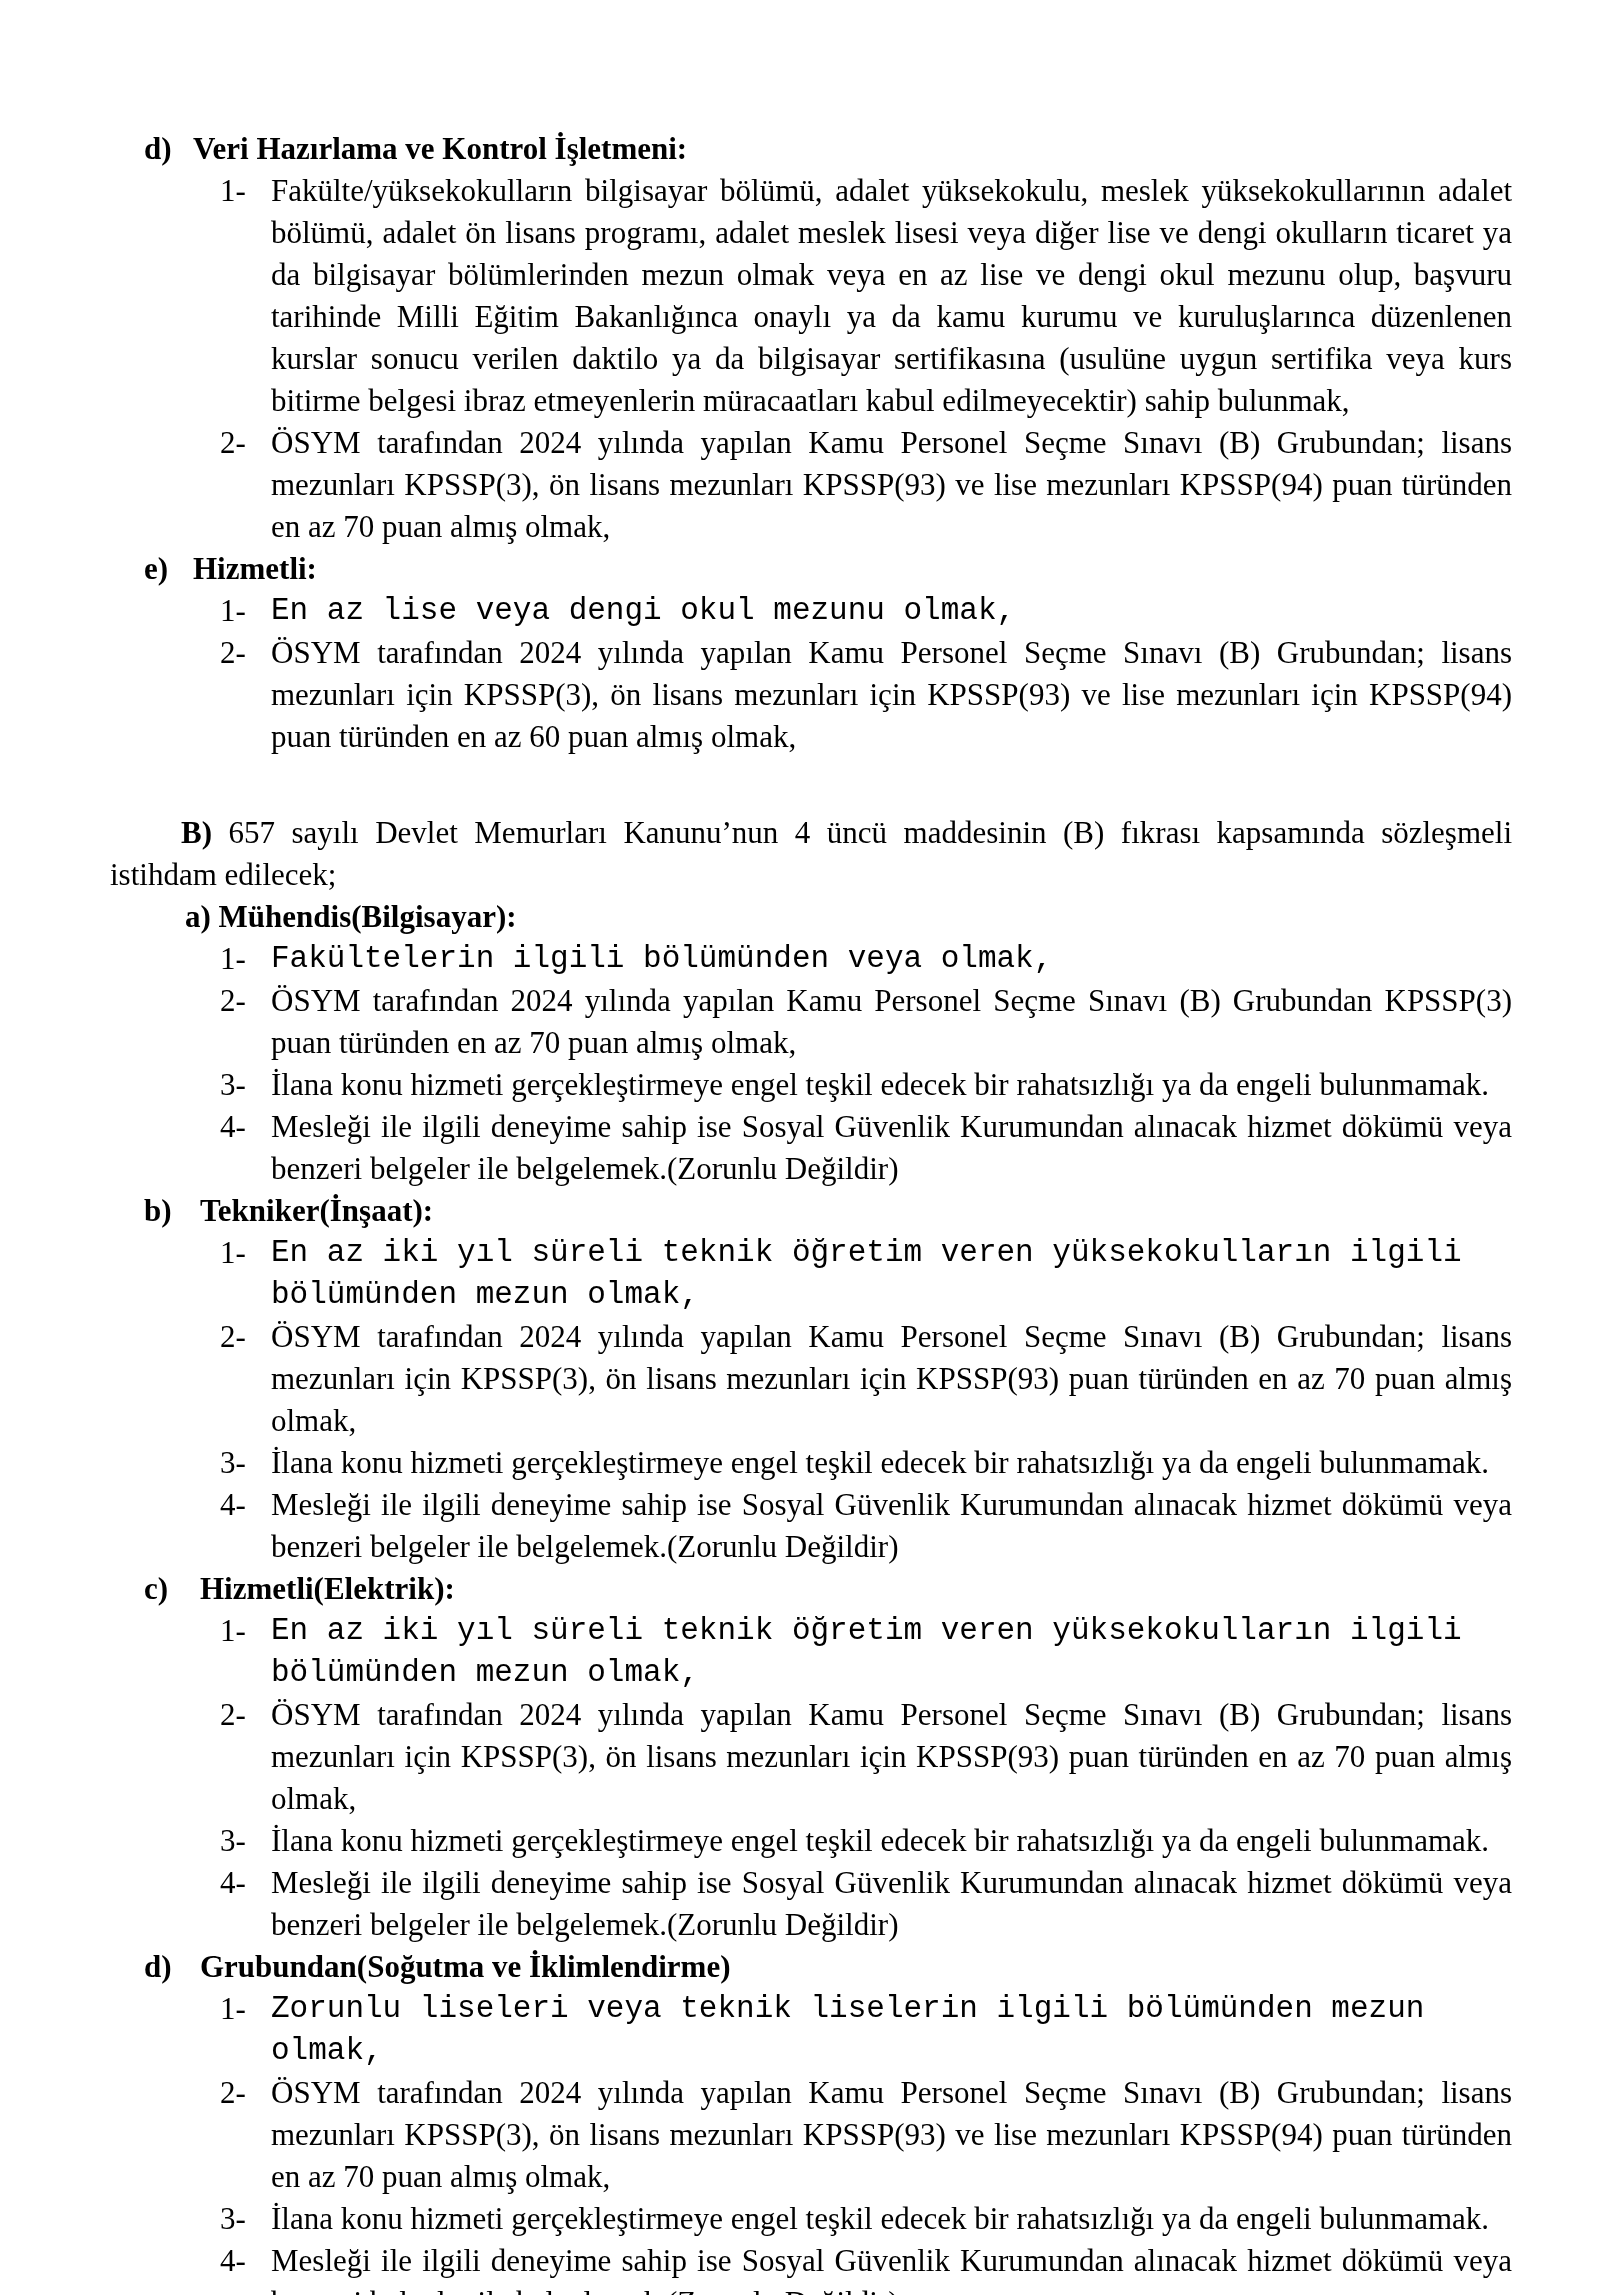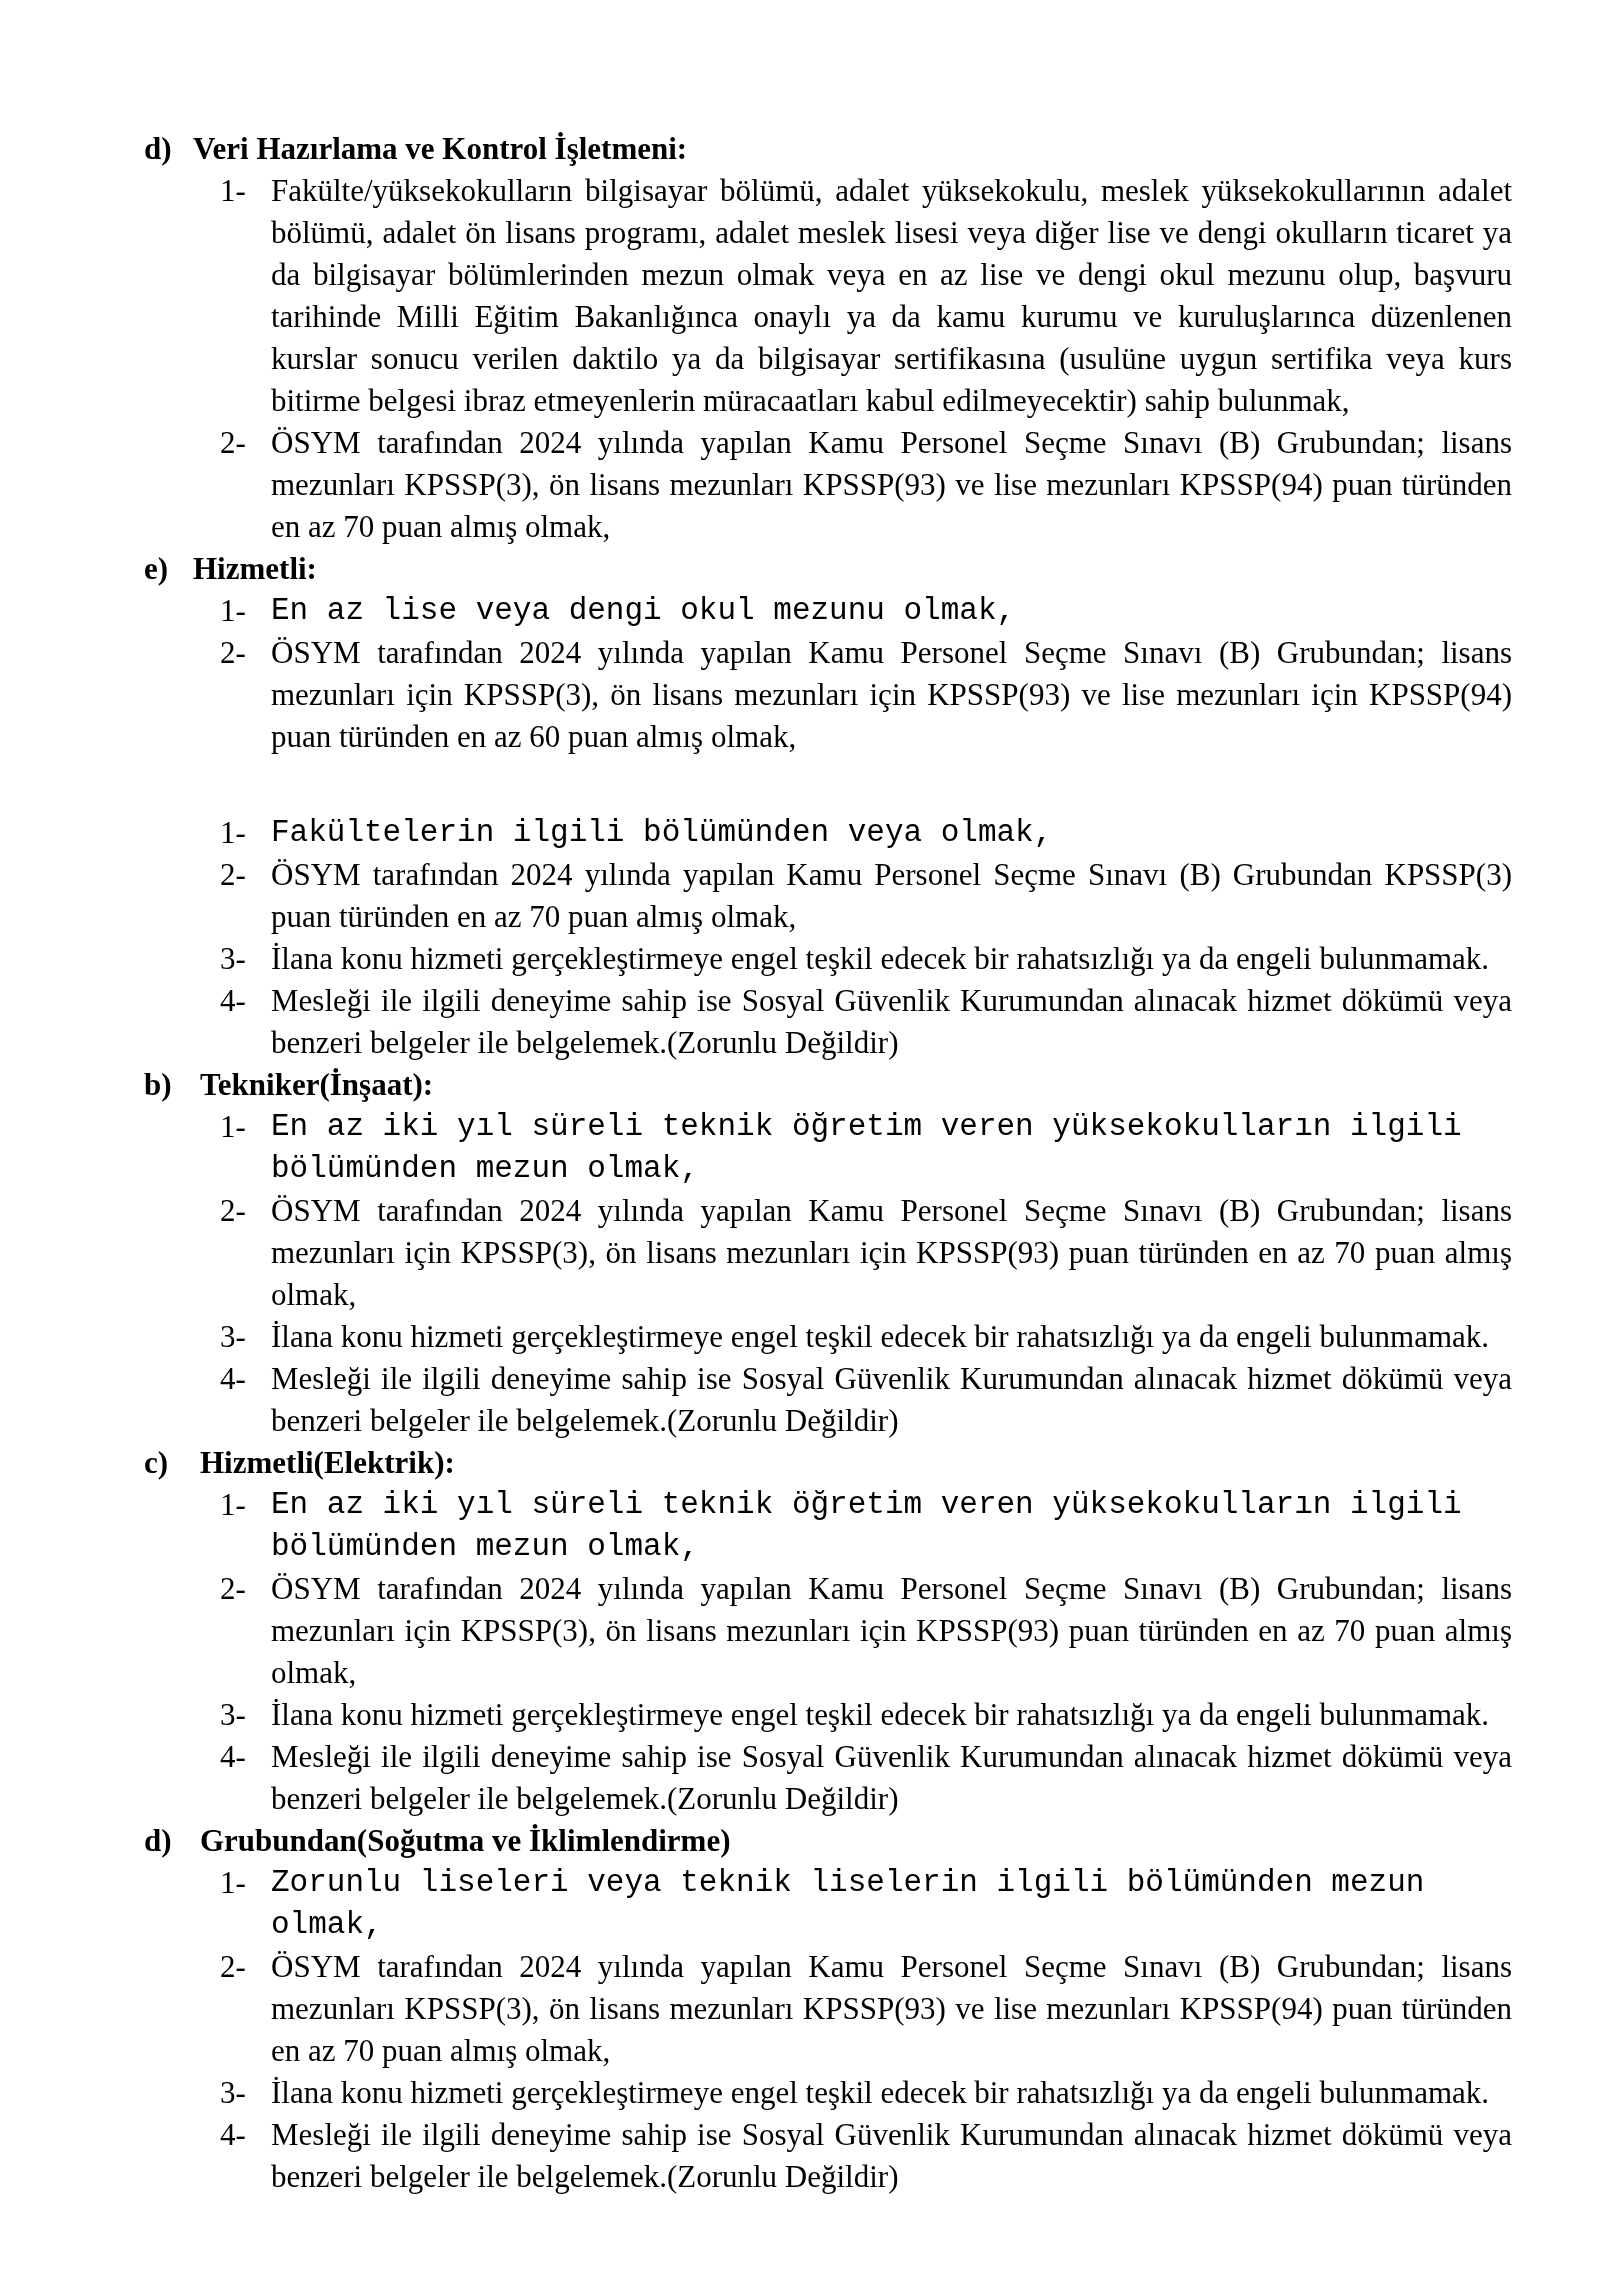--- a/index.html
+++ b/index.html
@@ -128,21 +128,26 @@
         </li>
         <li class="num-item">
           <span class="num">2-</span>
           <span class="body">ÖSYM tarafından 2024 yılında yapılan Kamu Personel Seçme Sınavı (B) Grubundan; lisans mezunları için KPSSP(3), ön lisans mezunları için KPSSP(93) ve lise mezunları için KPSSP(94) puan türünden en az 60 puan almış olmak,</span>
         </li>
       </ul>
     </div>
 
     <div class="gap-lg"></div>
 
-
+    <p class="para-b"><b>B)</b><span> 657 sayılı Devlet Memurları Kanunu’nun 4 üncü maddesinin (B) fıkrası kapsamında sözleşmeli istihdam edilecek;</span></p>
+
+    <div class="sec-head head-b-tight">
+      <span class="marker"></span>
+      <span class="htext"><span>a)</span>&nbsp;<span>Mühendis(Bilgisayar):</span></span>
+    </div>
     <ul class="num-list lvl-b">
       <li class="num-item">
         <span class="num">1-</span>
         <span class="body nojust">Fakültelerin ilgili bölümünden veya olmak,</span>
       </li>
       <li class="num-item">
         <span class="num">2-</span>
         <span class="body">ÖSYM tarafından 2024 yılında yapılan Kamu Personel Seçme Sınavı (B) Grubundan KPSSP(3) puan türünden en az 70 puan almış olmak,</span>
       </li>
       <li class="num-item">

